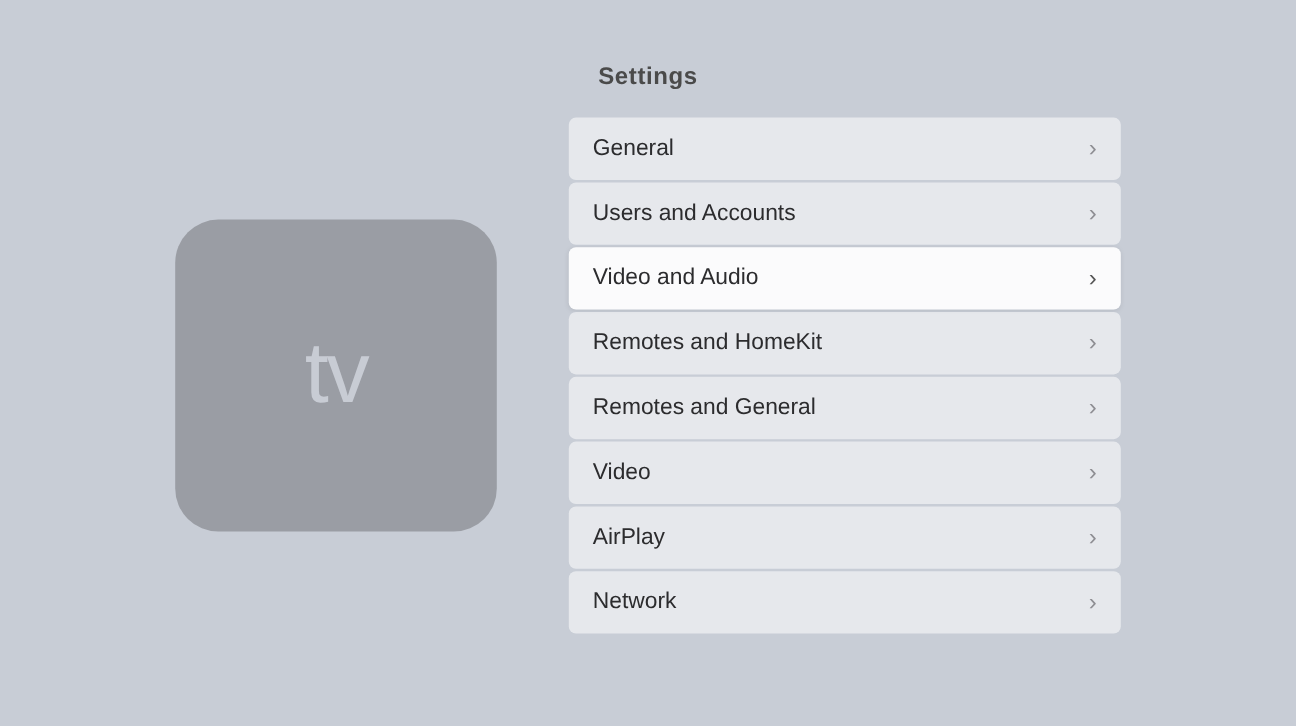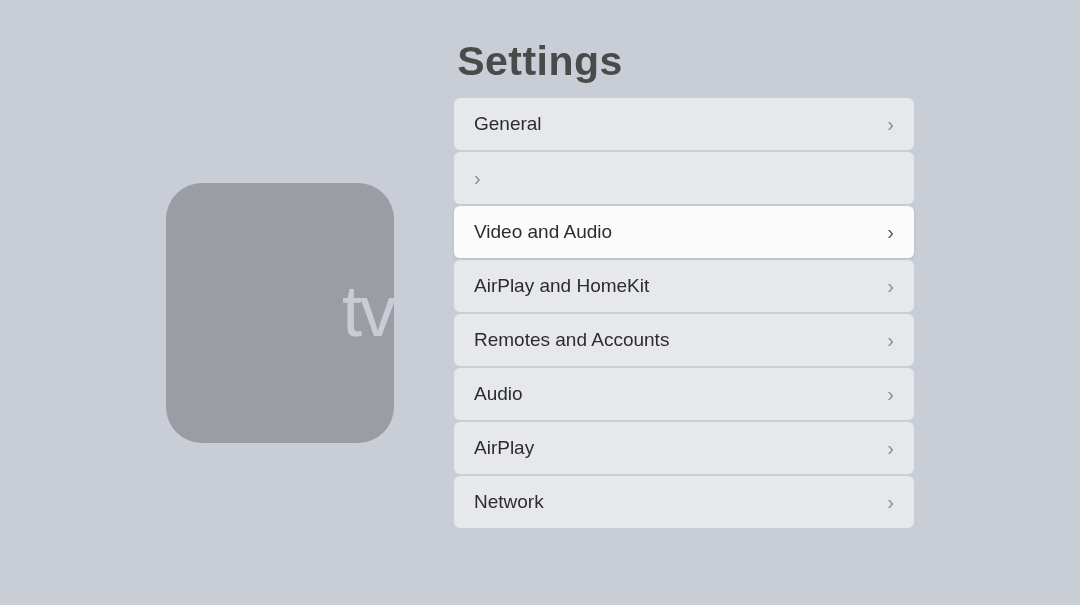--- a/index.html
+++ b/index.html
@@ -16,48 +16,48 @@
       overflow: hidden;
       display: flex;
       flex-direction: column;
       align-items: center;
       justify-content: center;
       position: relative;
     }
 
     .page-title {
       position: absolute;
-      top: 38px;
+      top: 53px;
       left: 50%;
       transform: translateX(-50%);
-      font-size: 41px;
+      font-size: 20px;
       font-weight: 600;
       color: #4a4a4a;
       letter-spacing: 0.5px;
     }
 
     .main-content {
       display: flex;
       flex-direction: row;
       align-items: center;
       justify-content: center;
       width: 100%;
       gap: 60px;
       padding: 0 60px;
       margin-top: 20px;
     }
 
     .apple-tv-logo {
-      width: 228px;
+      width: 268px;
       height: 260px;
       background: #9a9da4;
       border-radius: 36px;
       display: flex;
       flex-direction: column;
-      align-items: flex-end;
+      align-items: center;
       justify-content: center;
       flex-shrink: 0;
       gap: 0px;
     }
 
     .apple-icon {
       color: #c8ccd4;
       font-size: 70px;
       line-height: 1;
       margin-bottom: -4px;
@@ -129,40 +129,41 @@
   </div>
 
   <div class="settings-list">
 
     <div class="settings-item">
       <span class="settings-item-label">General</span>
       <span class="chevron">›</span>
     </div>
 
     <div class="settings-item">
+      <span class="settings-item-label">Users and Accounts</span>
       <span class="chevron">›</span>
     </div>
 
     <div class="settings-item active">
       <span class="settings-item-label">Video and Audio</span>
       <span class="chevron">›</span>
     </div>
 
     <div class="settings-item">
-      <span class="settings-item-label">AirPlay and HomeKit</span>
+      <span class="settings-item-label">Remotes and HomeKit</span>
       <span class="chevron">›</span>
     </div>
 
     <div class="settings-item">
-      <span class="settings-item-label">Remotes and Accounts</span>
+      <span class="settings-item-label">Remotes and General</span>
       <span class="chevron">›</span>
     </div>
 
     <div class="settings-item">
-      <span class="settings-item-label">Audio</span>
+      <span class="settings-item-label">Video</span>
       <span class="chevron">›</span>
     </div>
 
     <div class="settings-item">
       <span class="settings-item-label">AirPlay</span>
       <span class="chevron">›</span>
     </div>
 
     <div class="settings-item">
       <span class="settings-item-label">Network</span>

